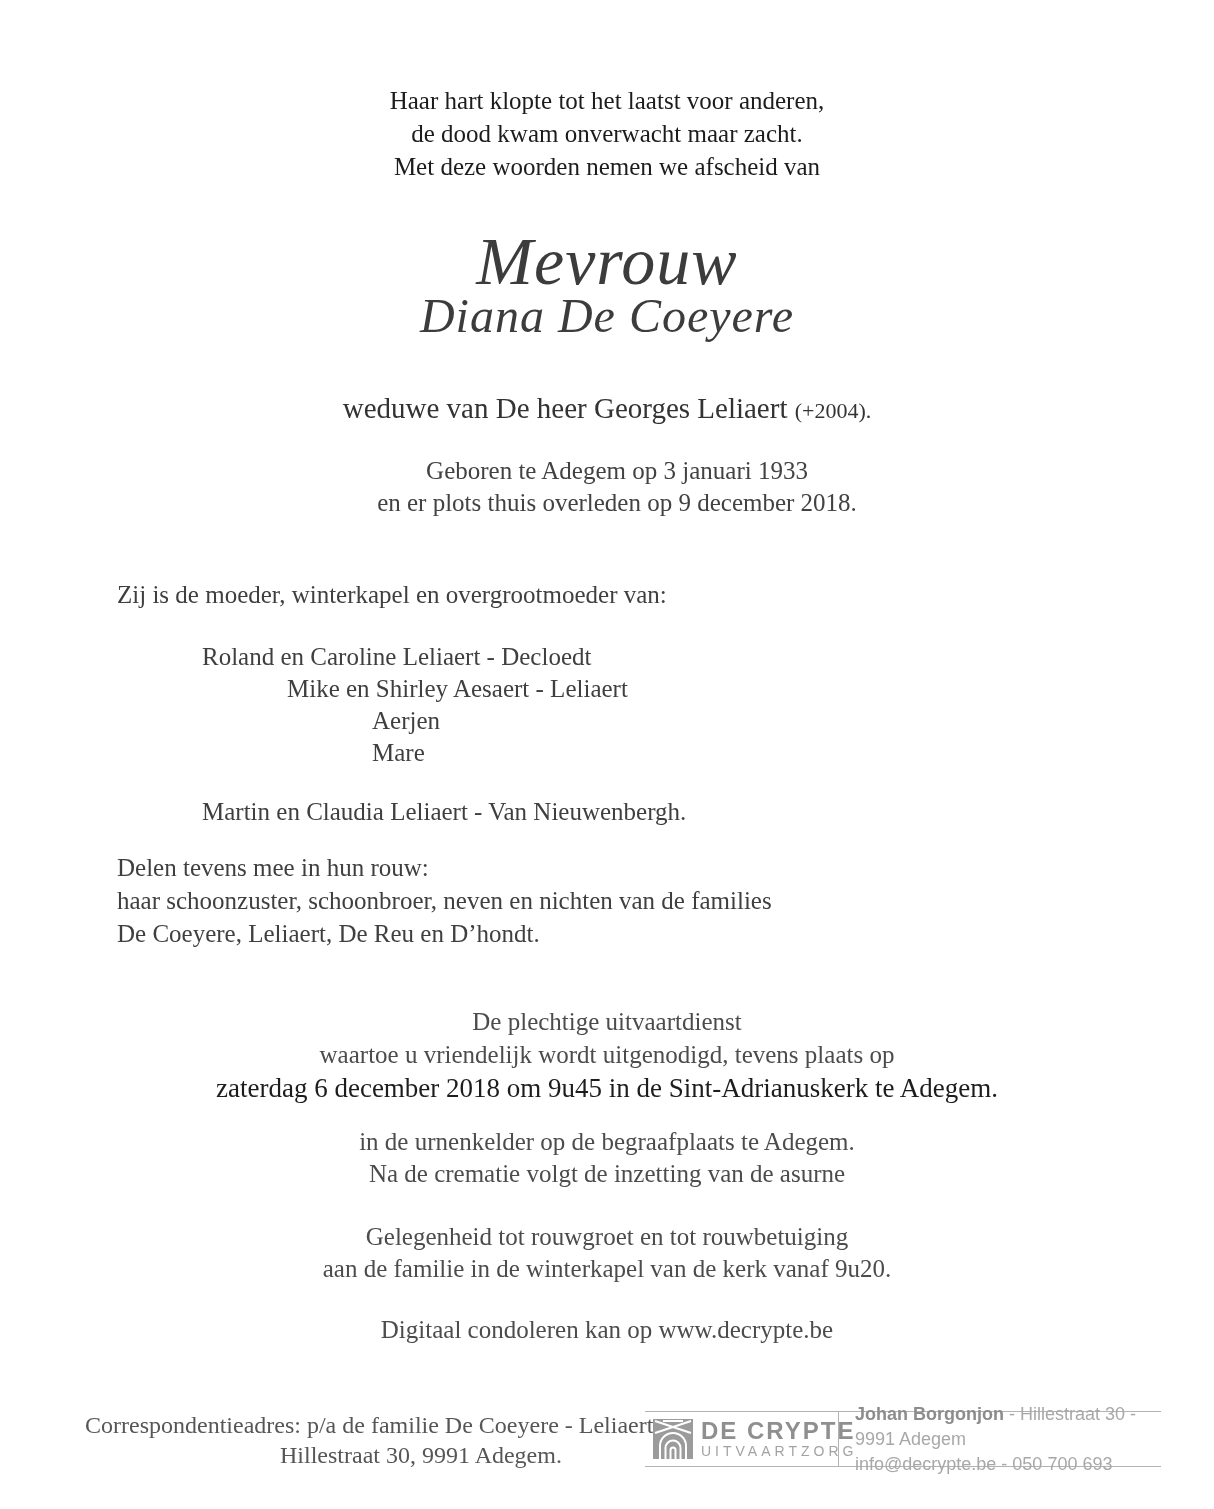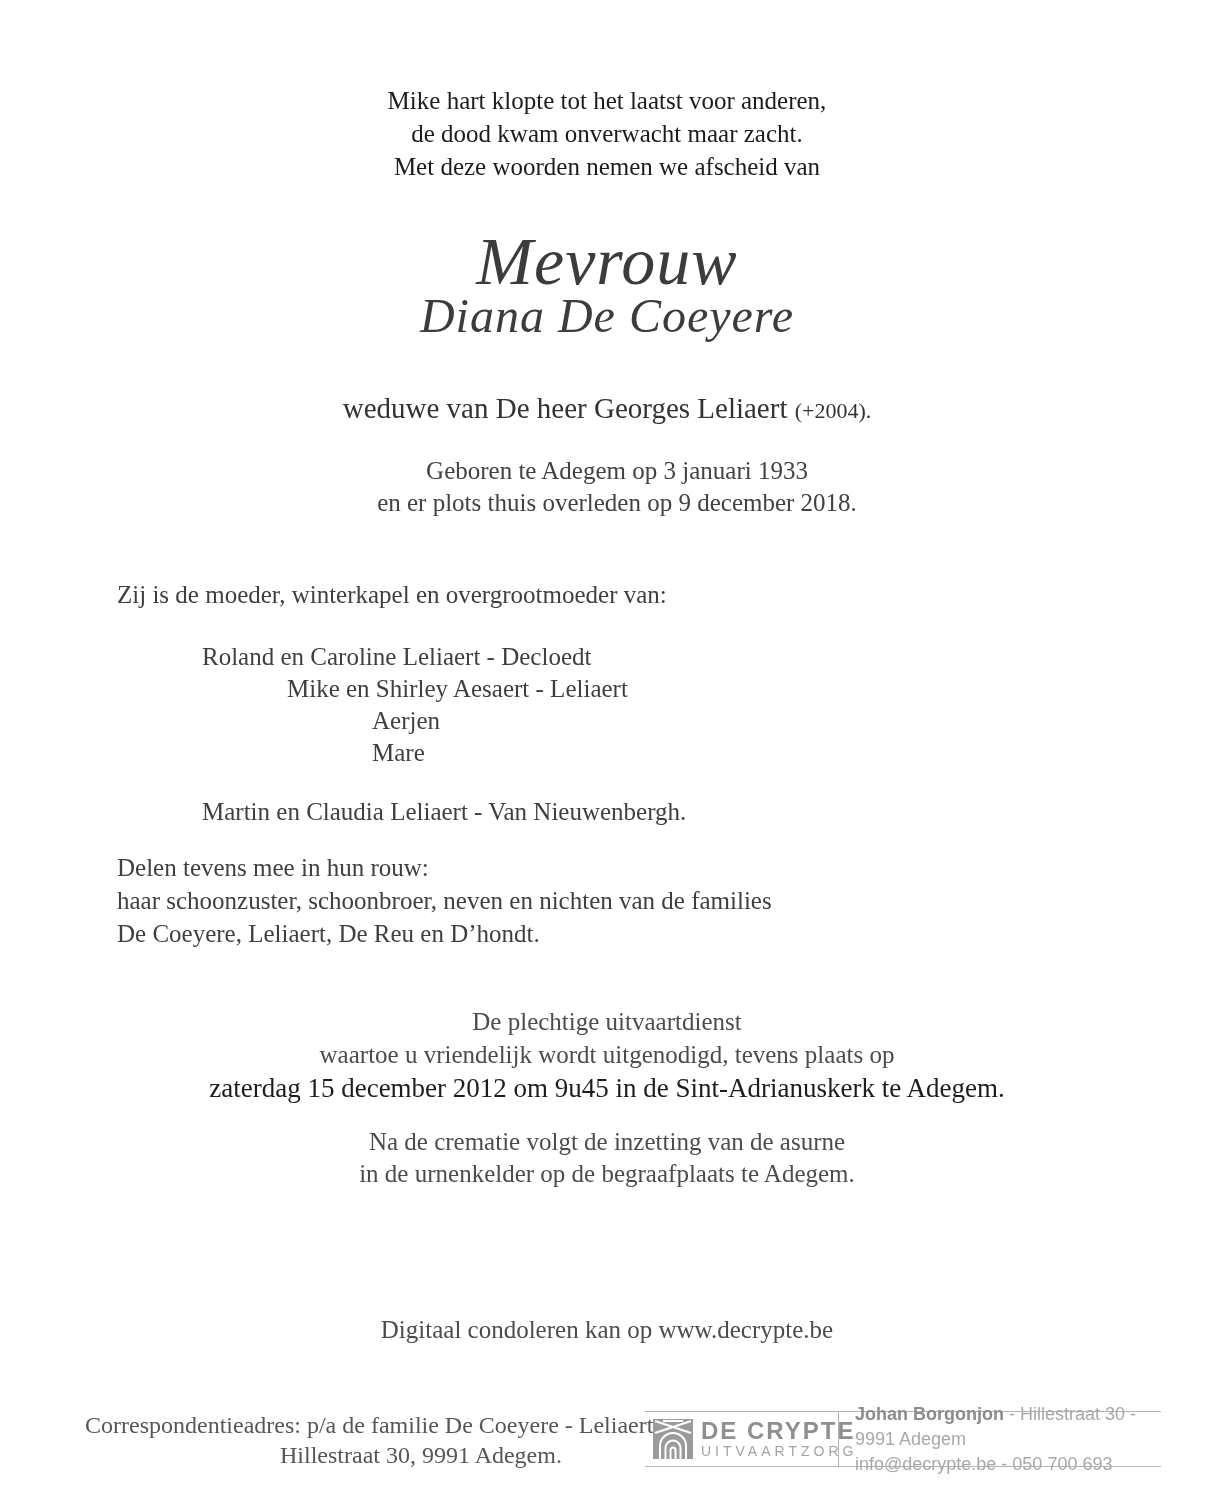--- a/index.html
+++ b/index.html
@@ -52,21 +52,21 @@
   .v-divider { width:1px; height:54px; background:#b3b3b3; flex:0 0 1px; }
   .contact-area { padding-left:16px; font-size:18px; line-height:25px; color:#a8a8a8; }
   .contact-name { font-weight:bold; color:#8c8c8c; }
 </style>
 </head>
 <body>
 
 <div class="page">
 
   <div class="center-block epigraph">
-    <div>Mike hart klopte tot het laatst voor anderen,</div>
+    <div>Haar hart klopte tot het laatst voor anderen,</div>
     <div>de dood kwam onverwacht maar zacht.</div>
     <div>Met deze woorden nemen we afscheid van</div>
   </div>
 
   <div class="center-block salutation">Mevrouw</div>
   <div class="center-block deceased-name">Diana De Coeyere</div>
 
   <div class="center-block widow-line"><span>weduwe van De heer Georges Leliaert </span><span class="widow-note">(+2004).</span></div>
 
   <div class="center-block birth-block">
@@ -86,28 +86,32 @@
 
   <div class="mourning-block">
     <div>Delen tevens mee in hun rouw:</div>
     <div>haar schoonzuster, schoonbroer, neven en nichten van de families</div>
     <div>De Coeyere, Leliaert, De Reu en D’hondt.</div>
   </div>
 
   <div class="center-block service-block">
     <div>De plechtige uitvaartdienst</div>
     <div>waartoe u vriendelijk wordt uitgenodigd, tevens plaats op</div>
-    <div class="service-highlight">zaterdag 15 december 2012 om 9u45 in de Sint-Adrianuskerk te Adegem.</div>
+    <div class="service-highlight">zaterdag 6 december 2018 om 9u45 in de Sint-Adrianuskerk te Adegem.</div>
   </div>
 
   <div class="center-block cremation-block">
+    <div>in de urnenkelder op de begraafplaats te Adegem.</div>
     <div>Na de crematie volgt de inzetting van de asurne</div>
-    <div>in de urnenkelder op de begraafplaats te Adegem.</div>
   </div>
 
+  <div class="center-block condolence-block">
+    <div>Gelegenheid tot rouwgroet en tot rouwbetuiging</div>
+    <div>aan de familie in de winterkapel van de kerk vanaf 9u20.</div>
+  </div>
 
   <div class="center-block digital-block">Digitaal condoleren kan op www.decrypte.be</div>
 
   <div class="corr-line1">Correspondentieadres: p/a de familie De Coeyere - Leliaert</div>
   <div class="corr-line2">Hillestraat 30, 9991 Adegem.</div>
 
   <div class="funeral-box">
     <div class="logo-area">
       <span class="logo-icon">
         <svg width="40" height="40" viewBox="0 0 40 40" xmlns="http://www.w3.org/2000/svg">

